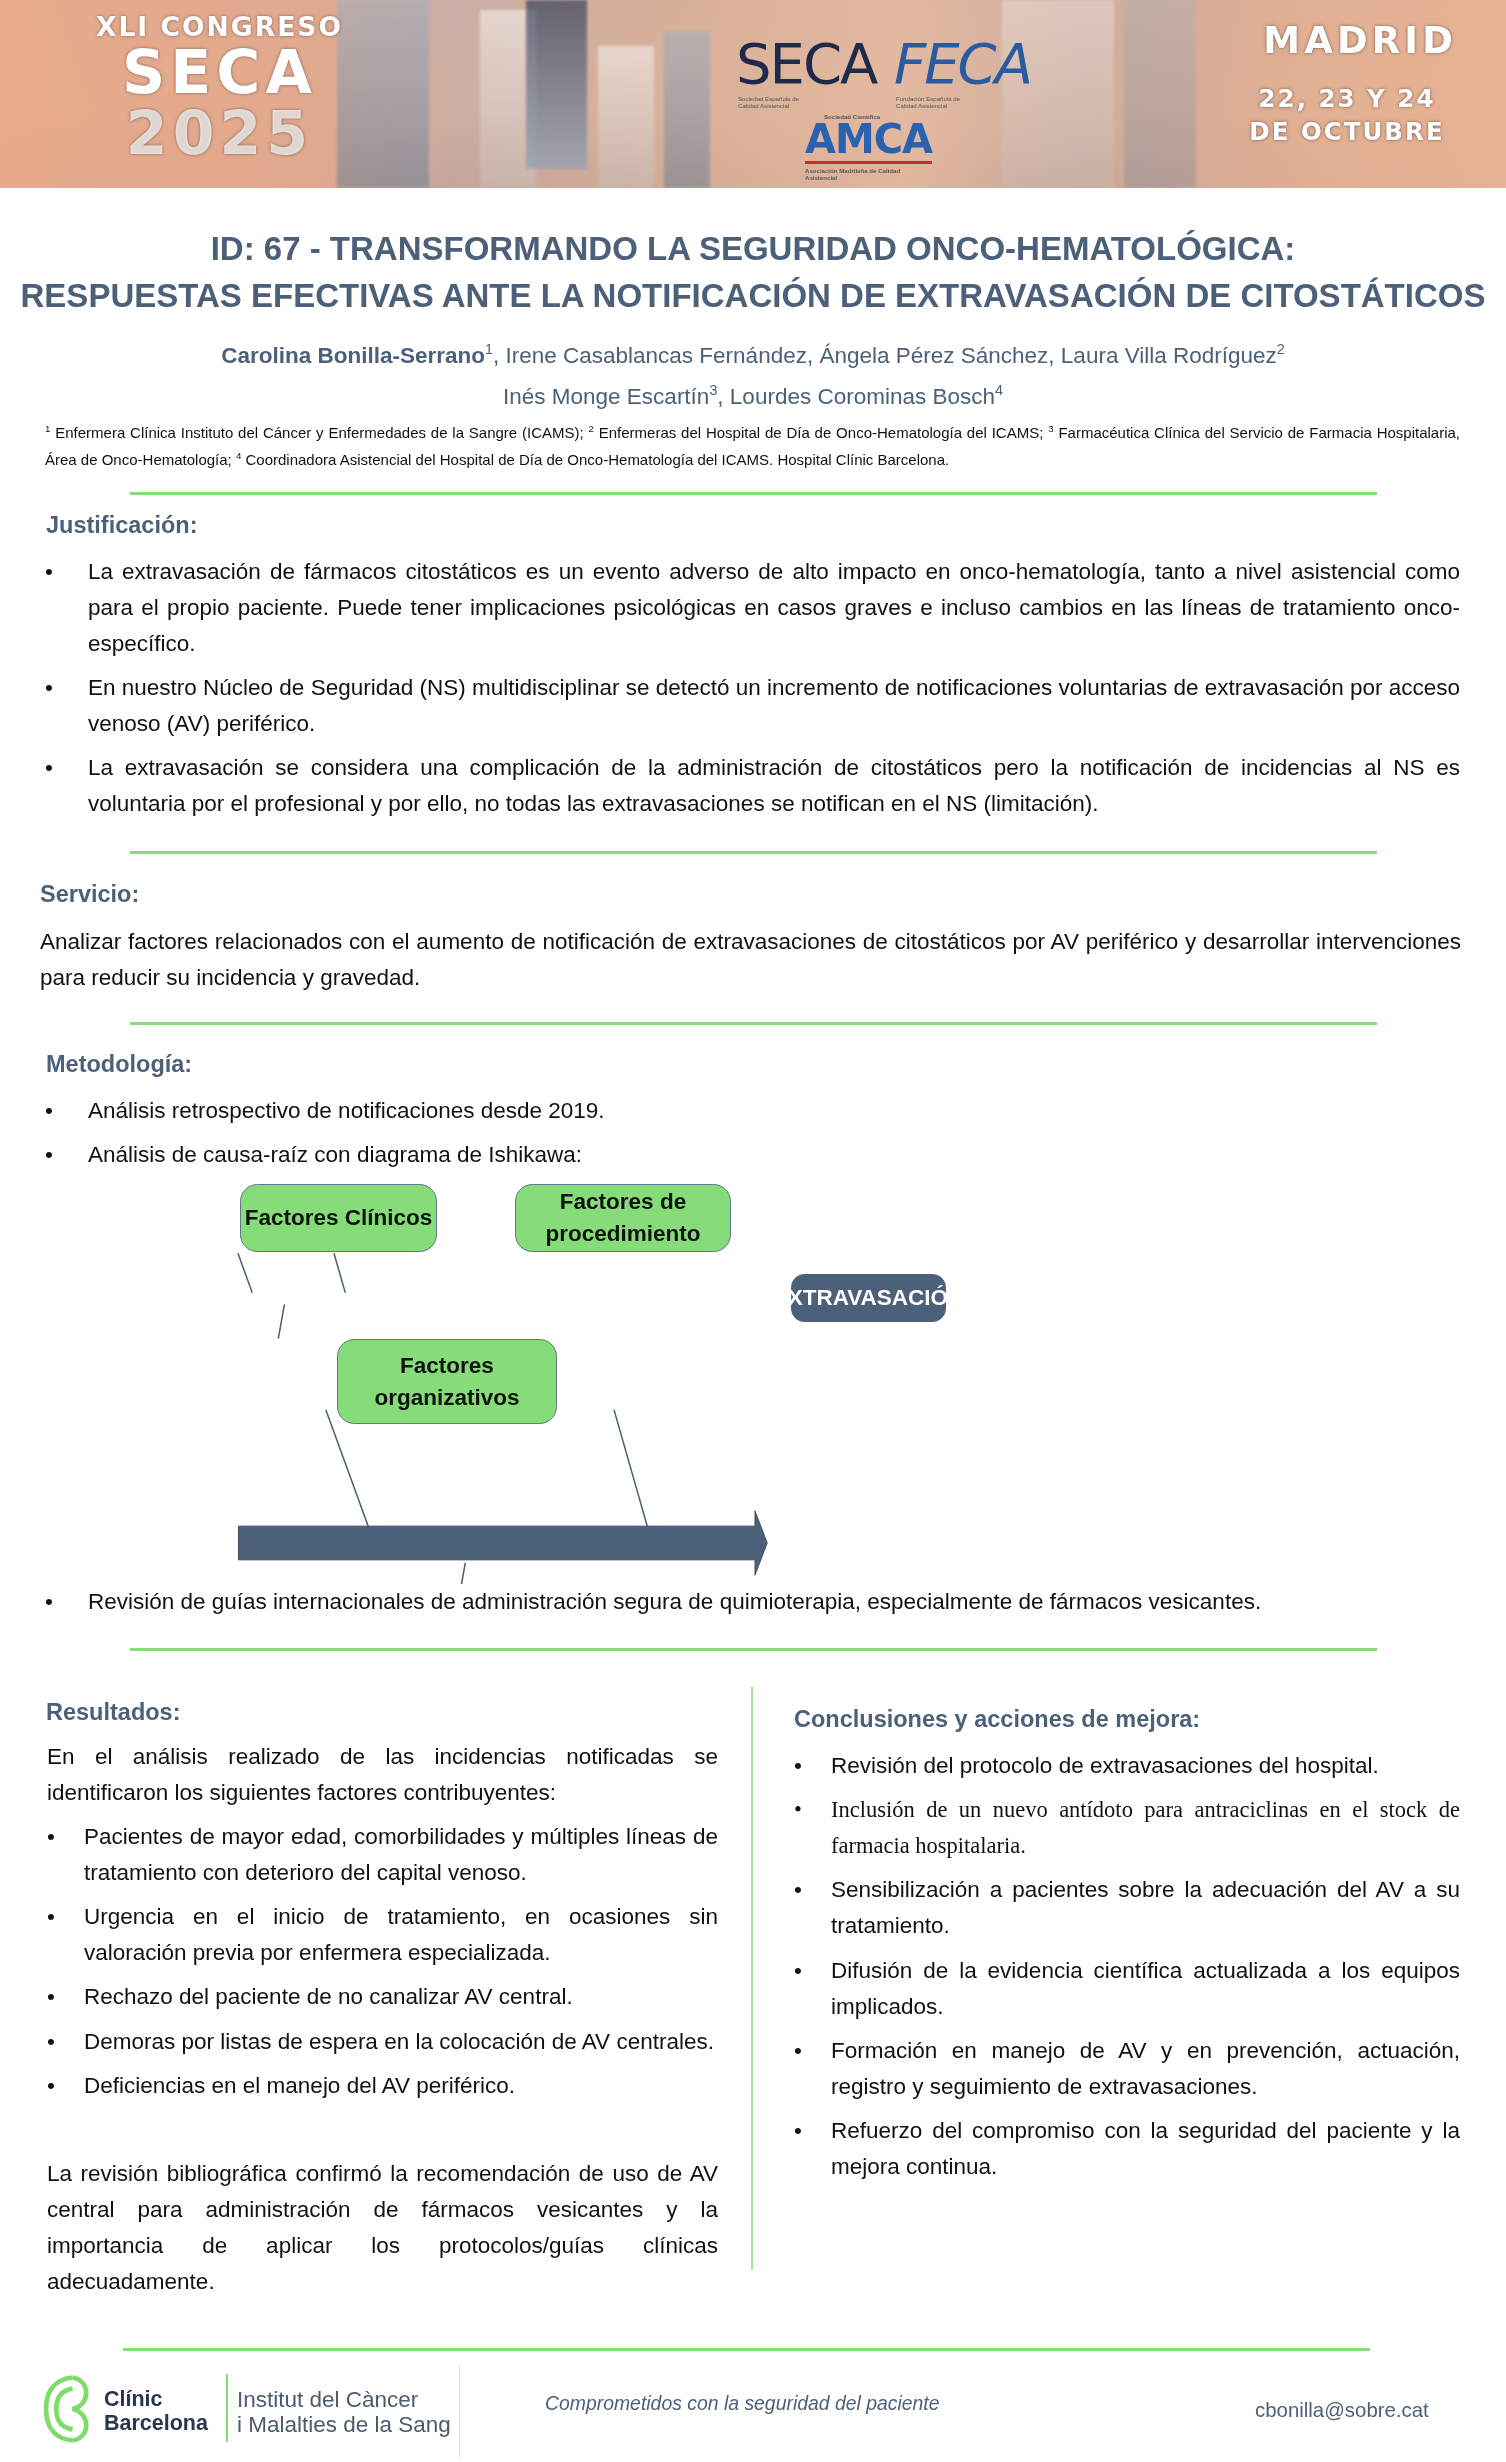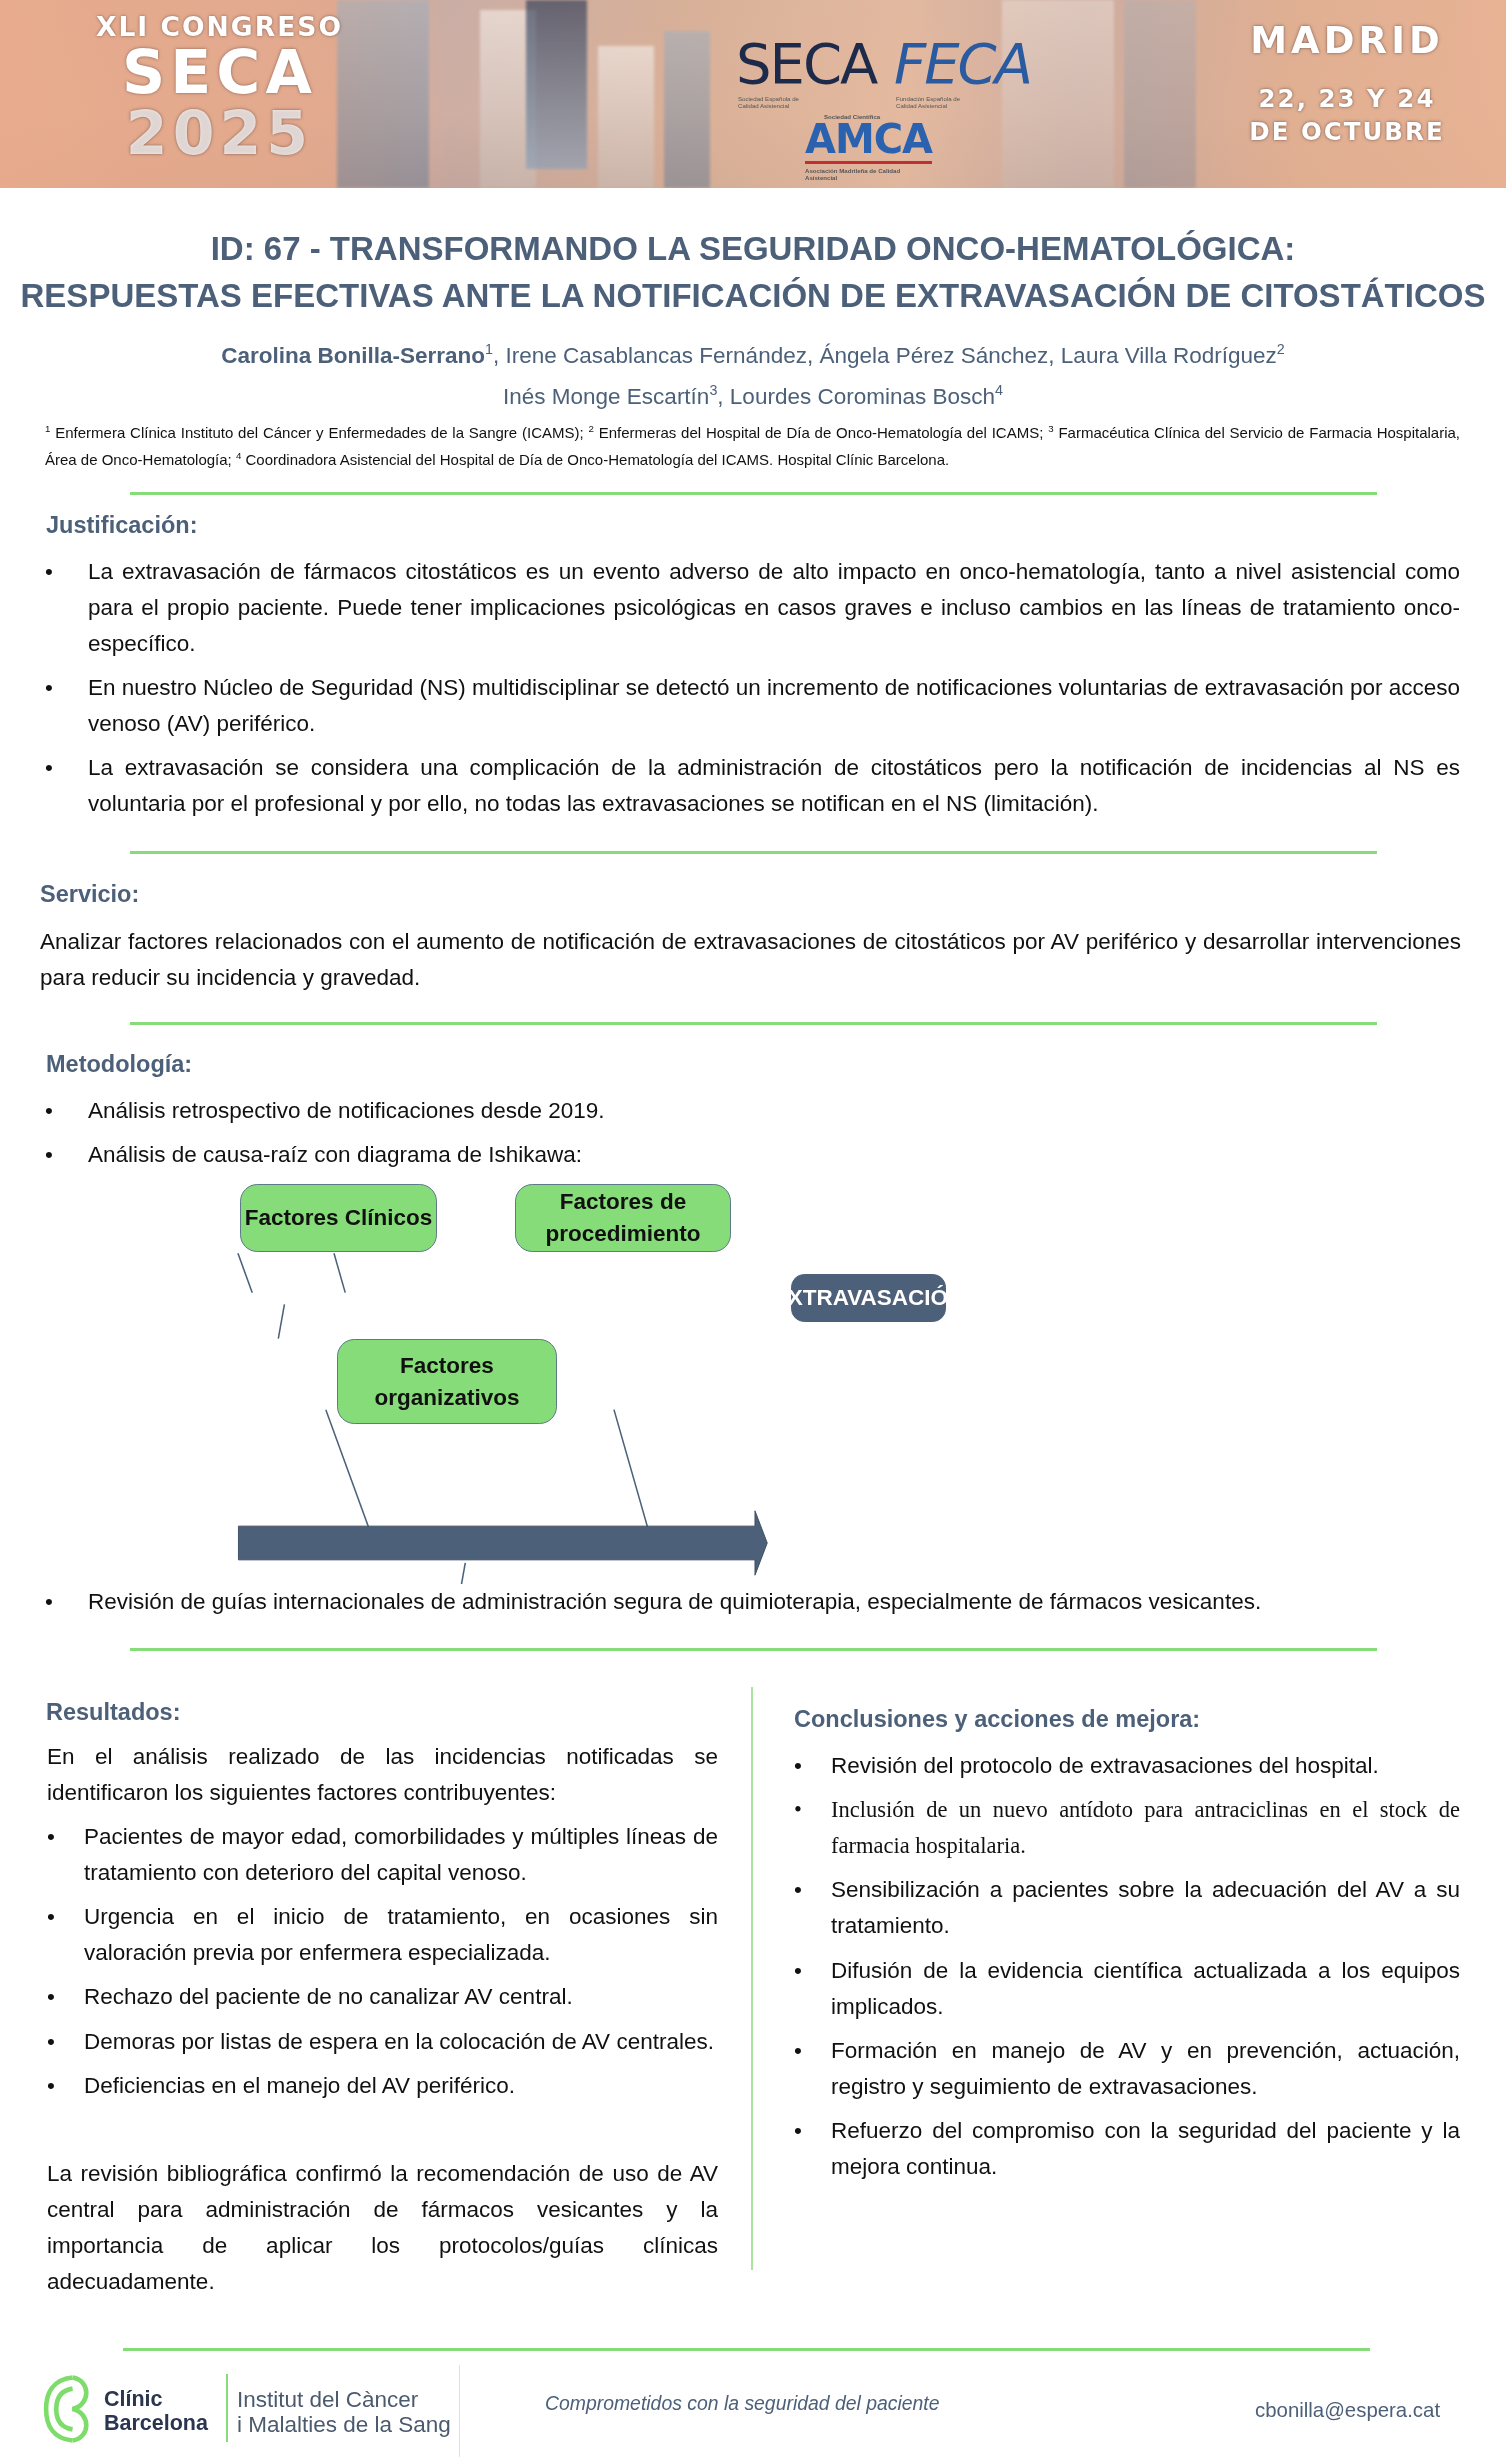--- a/index.html
+++ b/index.html
@@ -22,21 +22,21 @@
   }
   .congress .l1 { font-size: 26.6px; line-height: 31px; }
   .congress .l2 { font-size: 60px; line-height: 61px; letter-spacing: 5.1px; }
   .congress .l3 { font-size: 60px; line-height: 61px; letter-spacing: 5.1px; color: rgba(255,255,255,0.75); }
   .logo-box { position: absolute; font-family: "DejaVu Sans", sans-serif; font-weight: normal; }
   .logo-seca { left: 736px; top: 31px; font-size: 56px; color: #1d2a4a; letter-spacing: -2px; }
   .logo-feca { left: 894px; top: 31px; font-size: 56px; color: #2a5aa0; letter-spacing: -2px; font-style: italic; }
   .logo-sub { position: absolute; font-size: 6.1px; color: #555; }
   .logo-amca { left: 805px; top: 118px; font-size: 40px; color: #2a62b0; font-weight: bold; letter-spacing: -1px; border-bottom: 3.1px solid #c03030; line-height: 43px; }
   .event-info { position: absolute; left: 1237px; top: 18.4px; width: 220px; text-align: center; color: #fff; font-family: "DejaVu Sans", sans-serif; font-weight: bold; text-shadow: 0 0 3.1px rgba(60,40,40,0.7); }
-  .event-info .city { font-size: 37px; letter-spacing: 4.1px; line-height: 46px; }
+  .event-info .city { font-size: 37px; letter-spacing: 4.1px; line-height: 46px; text-align: right; }
   .event-info .dates { font-size: 24.5px; letter-spacing: 2px; line-height: 33px; margin-top: 17.4px; }
   .event-info .month { font-size: 24.5px; letter-spacing: 2px; line-height: 33px; }
 
   
   .title { position: absolute; left: 0; top: 225px; width: 1506px; text-align: center; color: #4c6079; font-weight: bold; font-size: 33px; line-height: 47px; font-family: "Liberation Sans", sans-serif; }
   .authors { position: absolute; left: 0; top: 332px; width: 1506px; text-align: center; color: #4c6079; font-size: 22.5px; line-height: 34px; }
   .authors b { font-weight: bold; }
   .authors sup { font-size: 14.3px; }
   .affil { position: absolute; left: 45px; top: 418px; width: 1415px; font-size: 15px; line-height: 22.5px; text-align: justify; color: #111; }
   .affil sup { font-size: 9.7px; }
@@ -214,14 +214,14 @@
     <div>Barcelona</div>
   </div>
   <div class="clinic-sep"></div>
   <div class="icams-name">
     <div>Institut del Càncer</div>
     <div>i Malalties de la Sang</div>
   </div>
 </div>
 <div class="footer-vline"></div>
 <div class="tagline">Comprometidos con la seguridad del paciente</div>
-<div class="email">cbonilla@espera.cat</div>
+<div class="email">cbonilla@sobre.cat</div>
 
 
 </body></html>

